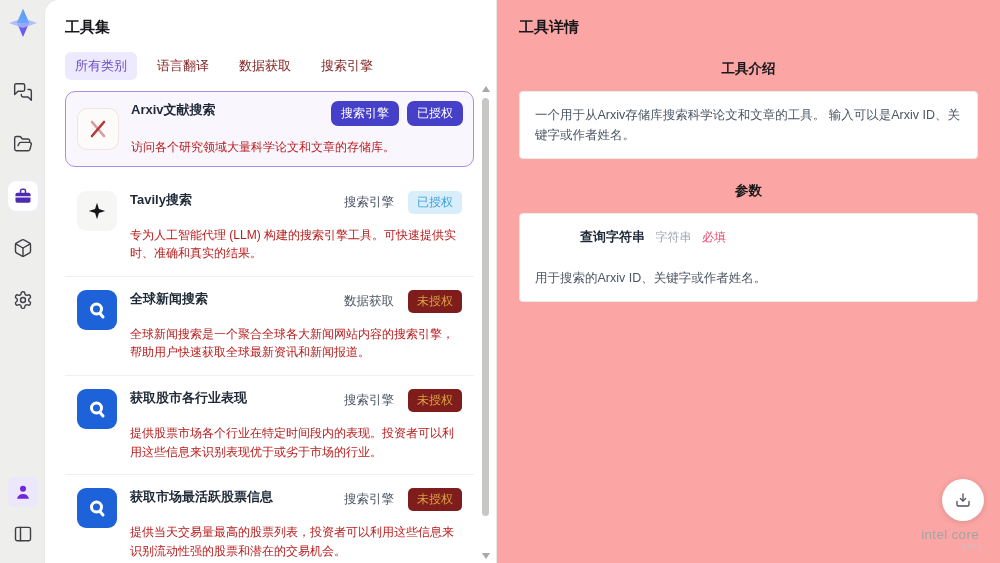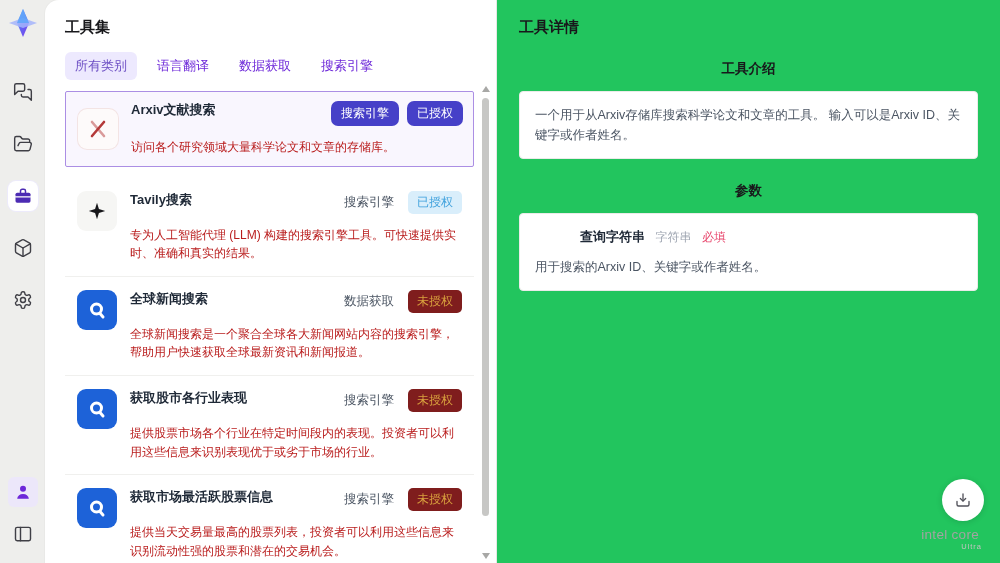--- a/index.html
+++ b/index.html
@@ -36,29 +36,29 @@
   }
 
   
   .list-pane {
     width:452px; border-right:1px solid #e7e7e5; position:relative;
     padding:18px 0 0 20px; display:flex; flex-direction:column;
   }
   .pane-title { font-size:15px; font-weight:bold; color:#18181b; }
   .tabs { display:flex; align-items:center; gap:10px; margin-top:15px; }
   .tab {
-    font-size:13px; color:#6d28d9; padding:5px 10px; border-radius:6px; cursor:pointer; white-space:nowrap;
+    font-size:13px; color:#7f1d1d; padding:5px 10px; border-radius:6px; cursor:pointer; white-space:nowrap;
   }
   .tab.active { background:#ede9fe; color:#6d4fc4; font-weight:500; }
 
   .tool-list { margin-top:11px; padding-right:22px; overflow:hidden; }
 
   .card { display:flex; gap:13px; padding:13px 12px; border-bottom:1px solid #f0f0ee; cursor:pointer; }
   .card.selected {
-    border:1.5px solid #ab8ee4; background:#f9f6fe; border-radius:2px;
+    border:1.5px solid #ab8ee4; background:#f9f6fe; border-radius:10px;
     padding:9px 10px 9px 12px; margin-bottom:11px; align-items:center;
   }
   .card-icon { width:40px; height:40px; flex:0 0 40px; border-radius:9px;
     display:flex; align-items:center; justify-content:center; }
   .icon-bg-light { background:#f6f6f4; }
   .icon-bg-white { background:#fdfafa; box-shadow:0 0 0 1px #f3e4e4; }
   .icon-bg-blue  { background:#1d62d8; }
   .card-body { flex:1; min-width:0; }
   .card-head { display:flex; align-items:flex-start; }
   .card-title { font-size:13px; font-weight:bold; color:#1f2937; line-height:1.4; }
@@ -74,31 +74,31 @@
   
   .scroll-track { position:absolute; top:86px; bottom:4px; right:6px; width:9px; }
   .scroll-arrow-up, .scroll-arrow-down { position:absolute; left:1px; width:0; height:0;
     border-left:4px solid transparent; border-right:4px solid transparent; }
   .scroll-arrow-up { top:0; border-bottom:6px solid #a8a8a6; }
   .scroll-arrow-down { bottom:0; border-top:6px solid #a8a8a6; }
   .scroll-thumb { position:absolute; top:12px; left:1px; width:7px; height:418px;
     background:#c7c7c5; border-radius:4px; }
 
   
-  .detail-pane { flex:1; background:#22c55e; padding:18px 22px; }
+  .detail-pane { flex:1; background:#fca5a5; padding:18px 22px; }
   .detail-title { font-size:15px; font-weight:bold; }
   .section-heading { font-size:13.5px; font-weight:bold; margin-top:23px;text-align:center; }
   .info-box {
     margin-top:13px; background:#ffffff; border:1px solid #ebebe9; border-radius:4px;
     padding:13px 15px; font-size:12.5px; color:#4b5563; line-height:1.6;
   }
   .param-name { font-size:13px; font-weight:bold; color:#1f2937;margin-left:45px; }
   .param-type { font-size:12px; color:#9ca3af; margin-left:7px; }
   .param-required { font-size:12px; color:#e8486e; margin-left:7px; }
-  .param-desc { font-size:12.5px; color:#4b5563; margin-top:9px; }
+  .param-desc { font-size:12.5px; color:#4b5563; margin-top:20px; }
 
   
   .download-fab {
     position:absolute; right:16px; bottom:42px; width:42px; height:42px; border-radius:50%;
     background:#ffffff; box-shadow:0 1px 6px rgba(0,0,0,.14); display:flex; align-items:center;
     justify-content:center; cursor:pointer; z-index:6;
   }
   .download-fab svg { width:18px; height:18px; stroke:#52525b; fill:none; stroke-width:1.8; stroke-linecap:round; stroke-linejoin:round; }
   .intel-logo {
     position:absolute; right:18px; bottom:12px; color:#a3a3a1; z-index:6;

